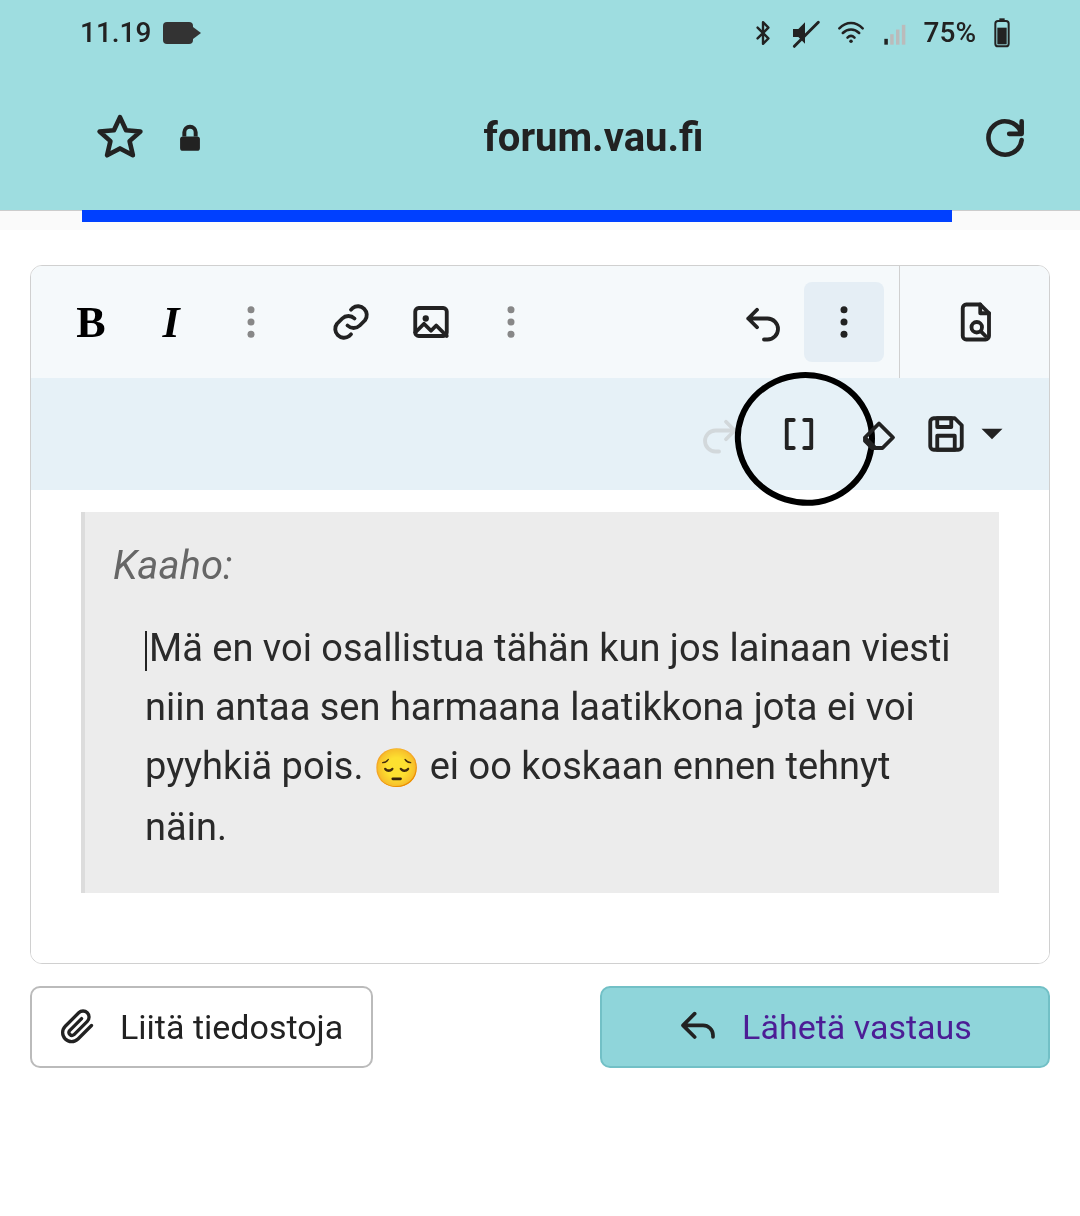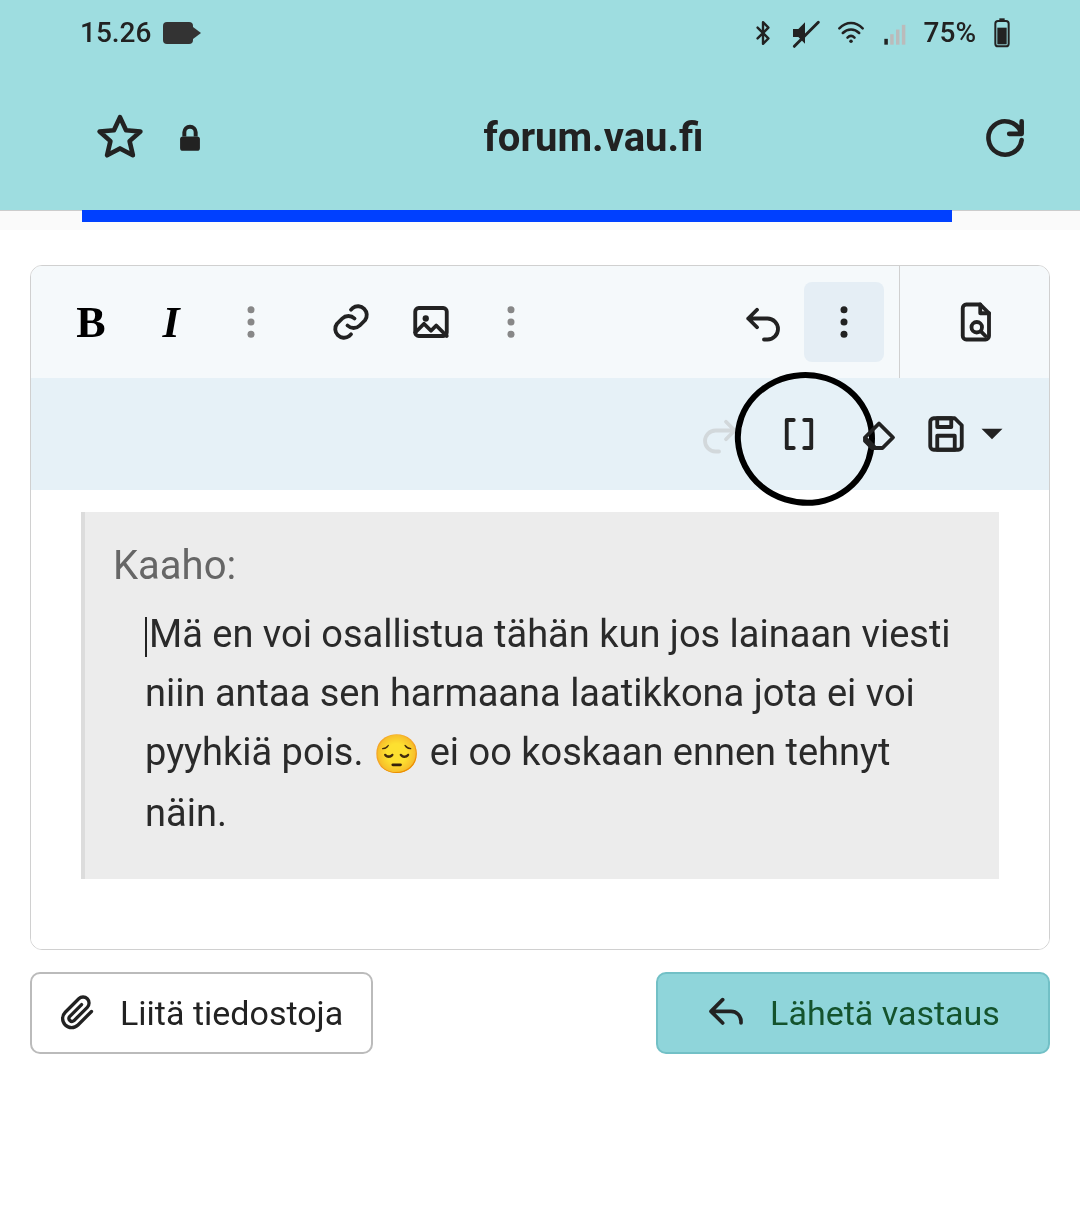--- a/index.html
+++ b/index.html
@@ -103,21 +103,22 @@
 }
 .quote-block {
   background:#ececec;
   border-left:4px solid #dcdcdc;
   padding: 30px 28px 36px 28px;
 }
 .quote-author {
   font-size: 40px;
   color: #666;
   font-weight: 400;
-  margin-bottom: 16px;
+  margin-bottom: 30px;
+  font-style: italic;
 }
 .quote-body {
   font-size: 38px;
   color: #2a2a2a;
   line-height: 1.55;
   margin-left: 32px;
 }
 .cursor-bar {
   display:inline-block; width:2px; height:40px; background:#222; vertical-align:middle; margin-right:2px;
 }
@@ -127,31 +128,31 @@
 .action-row {
   display:flex; align-items:center; justify-content:space-between;
   padding: 22px 30px 0 30px;
 }
 .action-btn {
   display:flex; align-items:center; gap:24px;
   height: 82px; padding: 0 28px; font-size: 34px;
   border-radius: 10px; cursor:pointer;
 }
 .attach-btn { background:#fff; border:2px solid #bbb; color:#222; }
-.submit-btn { background:#8FD5DA; border:2px solid #72c0c6; color:#14532d; width:394px; justify-content:center; }
+.submit-btn { background:#8FD5DA; border:2px solid #72c0c6; color:#4c1d95; width:450px; justify-content:center; }
 
 .icon-stroke { fill:none; stroke:#222; stroke-width:2.2; stroke-linecap:round; stroke-linejoin:round; }
 .icon-stroke-light { fill:none; stroke:#bbb; stroke-width:2.2; stroke-linecap:round; stroke-linejoin:round; }
 </style>
 </head>
 <body>
 
 <div class="status-bar">
   <div class="status-left">
-    <span>15.26</span>
+    <span>11.19</span>
     <span class="video-icon"></span>
   </div>
   <div class="status-right">
     <svg width="26" height="32" viewBox="0 0 24 24">
         <path class="icon-stroke" d="M7 7l10 10-5 5V2l5 5L7 17"></path>
       </svg>
     <svg width="32" height="32" viewBox="0 0 24 24">
         <path fill="#222" d="M3 9v6h4l5 5V4L7 9H3z"></path>
         <line class="icon-stroke" x1="22" y1="4" x2="4" y2="22"></line>
       </svg>

